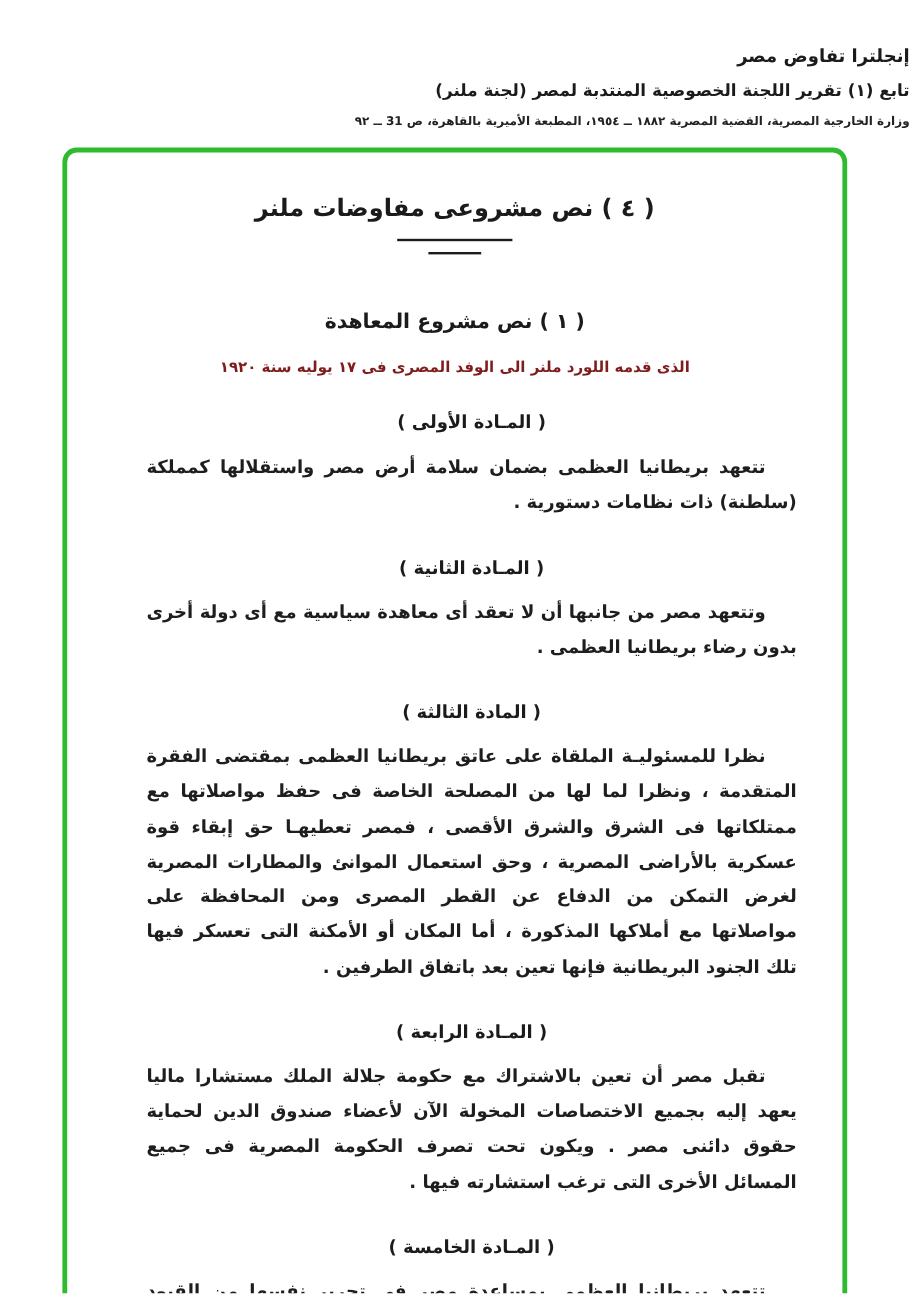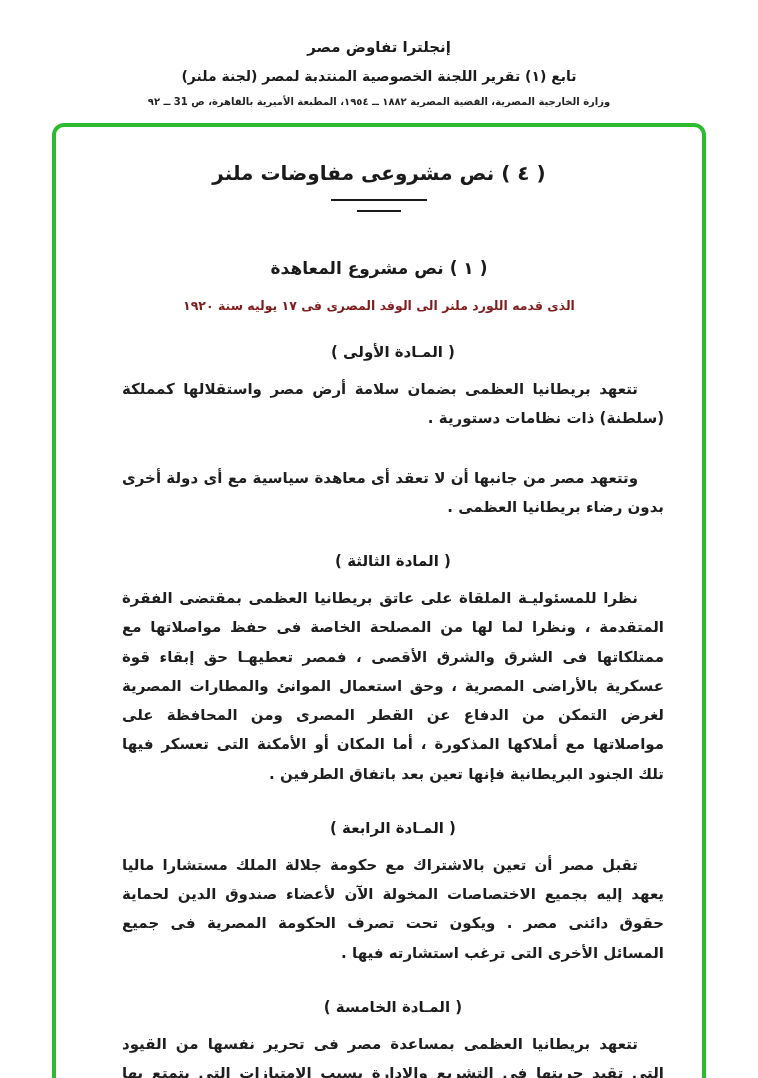--- a/index.html
+++ b/index.html
@@ -13,21 +13,20 @@
     width: 758px;
     height: 1078px;
     margin: 0 auto;
     background: #ffffff;
     box-sizing: border-box;
     overflow: hidden;
     direction: rtl;
   }
   
   .header {
-    text-align: center;
     padding-top: 38px;
   }
   .header-line1 {
     font-size: 15px;
     font-weight: bold;
     letter-spacing: 0.5px;
   }
   .header-line2 {
     font-size: 14px;
     font-weight: bold;
@@ -114,20 +113,21 @@
 
     <div class="doc-subtitle">( ١ ) نص مشروع المعاهدة</div>
     <div class="doc-note">الذى قدمه اللورد ملنر الى الوفد المصرى فى ١٧ يوليه سنة ١٩٢٠</div>
 
     <div class="article">
       <div class="article-heading">( المـادة الأولى )</div>
       <p class="article-body">تتعهد بريطانيا العظمى بضمان سلامة أرض مصر واستقلالها كمملكة (سلطنة) ذات نظامات دستورية .</p>
     </div>
 
     <div class="article">
+      <div class="article-heading">( المـادة الثانية )</div>
       <p class="article-body">وتتعهد مصر من جانبها أن لا تعقد أى معاهدة سياسية مع أى دولة أخرى بدون رضاء بريطانيا العظمى .</p>
     </div>
 
     <div class="article">
       <div class="article-heading">( المادة الثالثة )</div>
       <p class="article-body">نظرا للمسئوليـة الملقاة على عاتق بريطانيا العظمى بمقتضى الفقرة المتقدمة ، ونظرا لما لها من المصلحة الخاصة فى حفظ مواصلاتها مع ممتلكاتها فى الشرق والشرق الأقصى ، فمصر تعطيهـا حق إبقاء قوة عسكرية بالأراضى المصرية ، وحق استعمال الموانئ والمطارات المصرية لغرض التمكن من الدفاع عن القطر المصرى ومن المحافظة على مواصلاتها مع أملاكها المذكورة ، أما المكان أو الأمكنة التى تعسكر فيها تلك الجنود البريطانية فإنها تعين بعد باتفاق الطرفين .</p>
     </div>
 
     <div class="article">
       <div class="article-heading">( المـادة الرابعة )</div>

